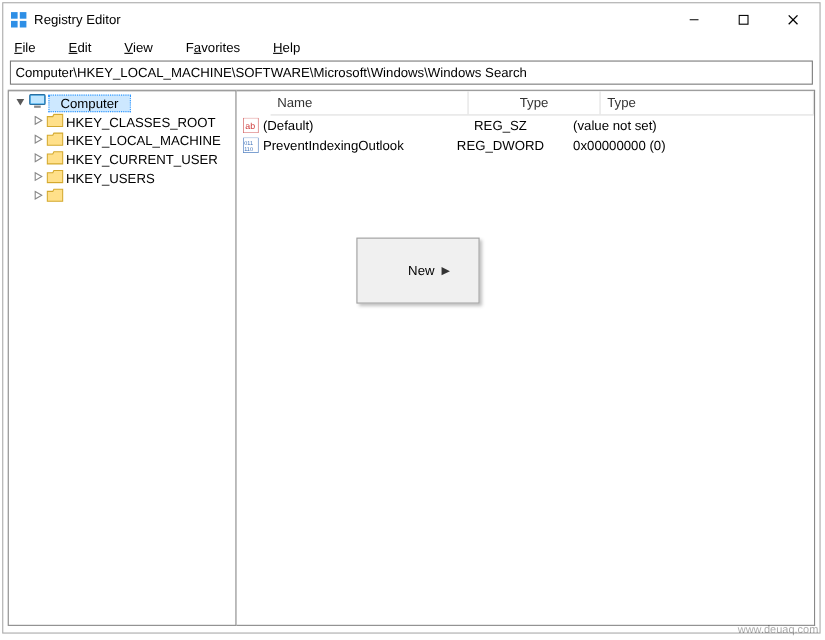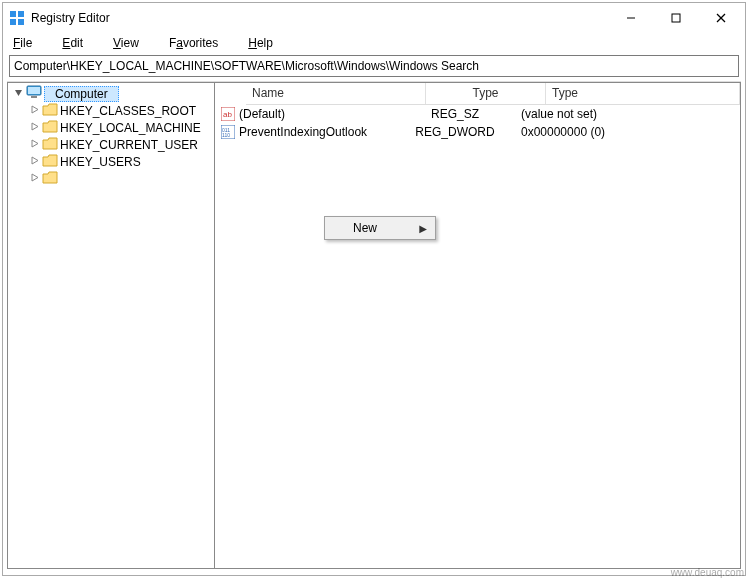--- a/index.html
+++ b/index.html
@@ -123,21 +123,21 @@
   .valicon { width: 14px; height: 14px; }
   
   .ctxmenu {
     position: absolute;
     left: 324px;
     top: 216px;
     width: 112px;
     background: #f0f0f0;
     border: 1px solid #a0a0a0;
     box-shadow: 2px 2px 3px rgba(0,0,0,0.25);
-    padding: 0;
+    padding: 18px;
   }
   .ctxitem {
     height: 22px;
     display: flex;
     align-items: center;
     padding: 0 18px 0 28px;
     position: relative;
   }
   .ctxarrow {
     position: absolute;

